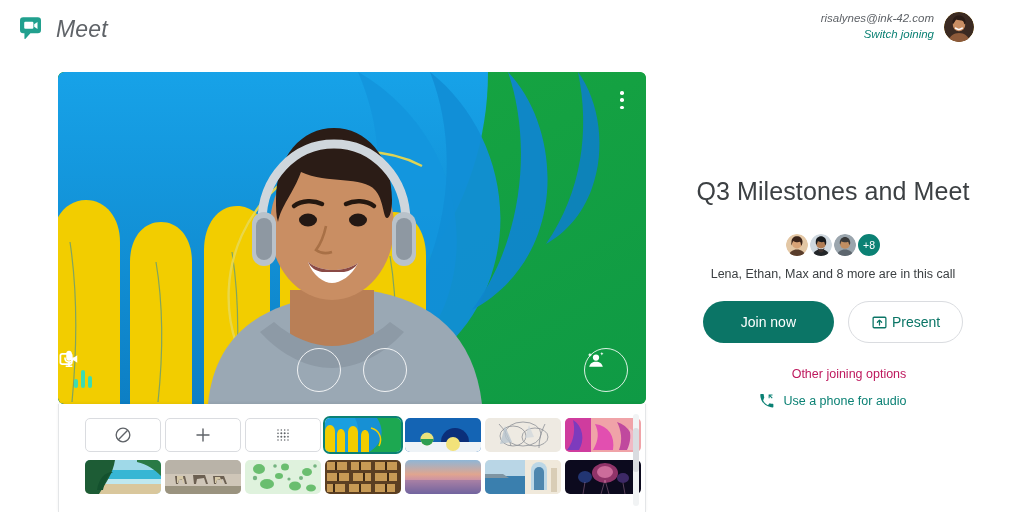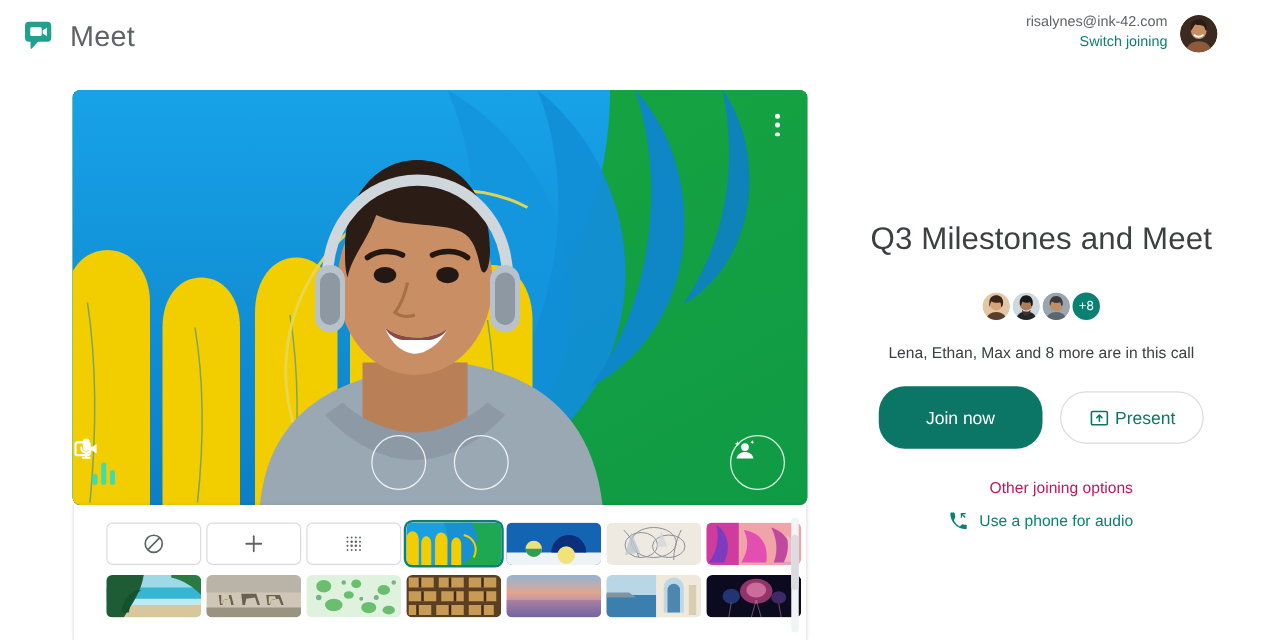--- a/index.html
+++ b/index.html
@@ -8,21 +8,21 @@
     width: 1024px; height: 512px;
     overflow: hidden;
     background: #ffffff;
     font-family: "Liberation Sans", sans-serif;
     -webkit-font-smoothing: antialiased;
   }
 
   
   .header {
     position: absolute; top: 0; left: 0;
-    width: 988px; height: 60px;
+    width: 988px; height: 60px; font-style: italic;
   }
   .brand {
     position: absolute; left: 16px; top: 14px;
     display: flex; align-items: center; gap: 10px;
   }
   .brand-logo { width: 30px; height: 30px; display: block; }
   .brand-name {
     font-size: 23px; color: #5f6368; letter-spacing: .2px;
     font-weight: 400;
   }
@@ -158,29 +158,29 @@
     overflow: hidden; border: 2px solid #fff; display: block;
   }
   .av-more {
     width: 26px; height: 26px; border-radius: 50%;
     background: #0b8174; color: #fff;
     font-size: 10.5px; display: flex;
     align-items: center; justify-content: center;
     border: 2px solid #fff;
   }
   .join-sub {
-    margin-top: 17px;
+    margin-top: 9px;
     font-size: 12.5px; color: #3c4043; text-align: center;
   }
   .join-buttons {
     margin-top: 20px;
     display: flex; align-items: center; gap: 14px;
   }
   .btn-join {
-    height: 50px; padding: 0 38px; border-radius: 21px;
+    height: 42px; padding: 0 38px; border-radius: 21px;
     background: #0b7566; color: #fff; border: none;
     font-size: 14px; cursor: pointer;
     font-family: inherit;
     display:flex; align-items:center; justify-content:center;
   }
   .btn-present {
     height: 42px; padding: 9px 22px; border-radius: 21px;
     background: #fff; color: #0b7566;
     border: 1px solid #dadce0;
     font-size: 14px; cursor: pointer;

